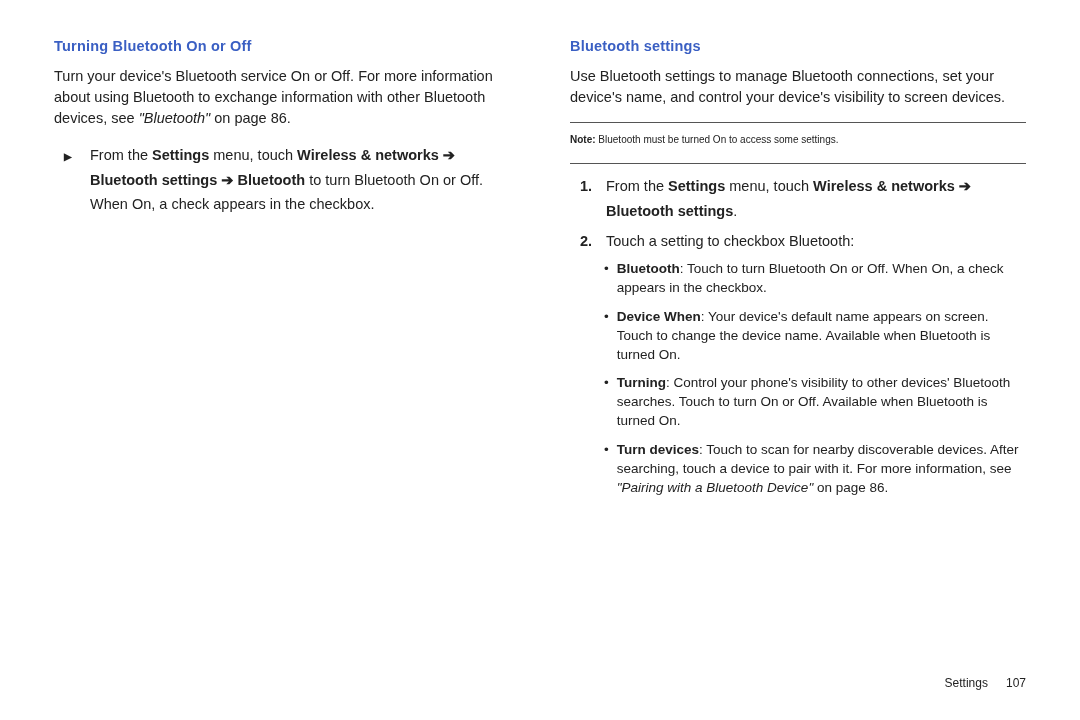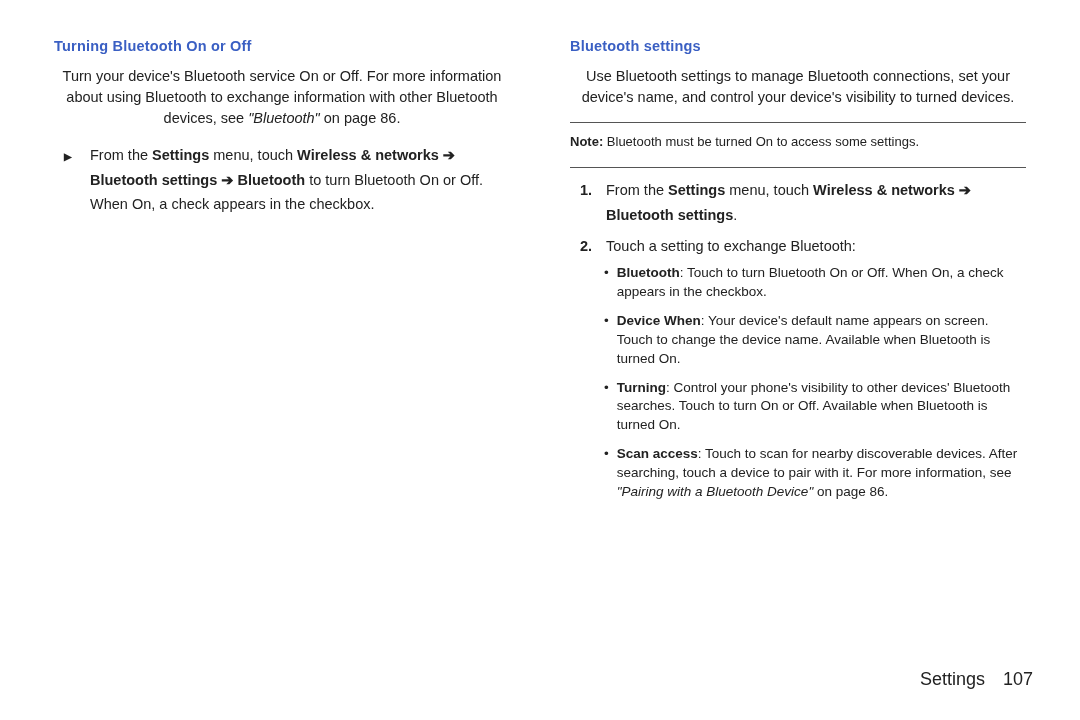--- a/index.html
+++ b/index.html
@@ -28,21 +28,20 @@
     font-weight: bold;
     font-size: 14.5px;
     margin-bottom: 12px;
     letter-spacing: 0.2px;
     font-stretch: semi-condensed;
   }
   .para {
     font-size: 14.5px;
     line-height: 1.45;
     margin-bottom: 14px;
-    text-align: center;
   }
   .ital {
     font-style: italic;
   }
   .bold { font-weight: bold; }
   .step {
     display: flex;
     gap: 12px;
     font-size: 14.5px;
     line-height: 1.7;
@@ -61,43 +60,43 @@
   .arrow {
     font-weight: bold;
     font-family: "Arial";
   }
   .hr {
     border: none;
     border-top: 1px solid #555;
     margin: 8px 0 10px 0;
   }
   .note {
-    font-size: 13px;
+    font-size: 10px;
     line-height: 1.4;
     padding: 0 0 8px 0;
   }
   .bullets {
     font-size: 13.5px;
     line-height: 1.4;
     padding-left: 34px;
   }
   .bullets .b {
     display: flex;
     gap: 8px;
     margin-bottom: 10px;
     font-stretch: semi-condensed;
   }
   .bullets .b .dot {
     flex-shrink: 0;
   }
   .footer {
     position: absolute;
     bottom: 30px;
-    right: 47px;
-    font-size: 18px;
+    right: 54px;
+    font-size: 12px;
     color: #222;
   }
   .footer .sep { display:inline-block; width:18px; }
 </style>
 </head>
 <body>
 
 <div class="page">
 
   <div class="col">
@@ -108,56 +107,56 @@
     <div class="step">
       <div class="marker tri">▶</div>
       <div>
         <span>From the </span><span class="bold">Settings</span><span> menu, touch </span><span class="bold">Wireless &amp; networks</span><span class="arrow"> ➔ </span><span class="bold">Bluetooth settings</span><span class="arrow"> ➔ </span><span class="bold">Bluetooth</span><span> to turn Bluetooth On or Off. When On, a check appears in the checkbox.</span>
       </div>
     </div>
   </div>
 
   <div class="col">
     <div class="heading">Bluetooth settings</div>
-    <div class="para">Use Bluetooth settings to manage Bluetooth connections, set your device's name, and control your device's visibility to turned devices.</div>
+    <div class="para">Use Bluetooth settings to manage Bluetooth connections, set your device's name, and control your device's visibility to screen devices.</div>
 
     <hr class="hr">
     <div class="note">
       <span class="bold">Note:</span><span> Bluetooth must be turned On to access some settings.</span>
     </div>
     <hr class="hr">
 
     <div class="step">
       <div class="marker">1.</div>
       <div>
         <span>From the </span><span class="bold">Settings</span><span> menu, touch </span><span class="bold">Wireless &amp; networks</span><span class="arrow"> ➔ </span><span class="bold">Bluetooth settings</span><span>.</span>
       </div>
     </div>
 
     <div class="step">
       <div class="marker">2.</div>
-      <div>Touch a setting to exchange Bluetooth:</div>
+      <div>Touch a setting to checkbox Bluetooth:</div>
     </div>
 
     <div class="bullets">
       <div class="b">
         <div class="dot">•</div>
         <div><span class="bold">Bluetooth</span><span>: Touch to turn Bluetooth On or Off. When On, a check appears in the checkbox.</span></div>
       </div>
       <div class="b">
         <div class="dot">•</div>
         <div><span class="bold">Device When</span><span>: Your device's default name appears on screen. Touch to change the device name. Available when Bluetooth is turned On.</span></div>
       </div>
       <div class="b">
         <div class="dot">•</div>
         <div><span class="bold">Turning</span><span>: Control your phone's visibility to other devices' Bluetooth searches. Touch to turn On or Off. Available when Bluetooth is turned On.</span></div>
       </div>
       <div class="b">
         <div class="dot">•</div>
-        <div><span class="bold">Scan access</span><span>: Touch to scan for nearby discoverable devices. After searching, touch a device to pair with it.  For more information, see </span><span class="ital">"Pairing with a Bluetooth Device"</span><span> on page 86.</span></div>
+        <div><span class="bold">Turn devices</span><span>: Touch to scan for nearby discoverable devices. After searching, touch a device to pair with it.  For more information, see </span><span class="ital">"Pairing with a Bluetooth Device"</span><span> on page 86.</span></div>
       </div>
     </div>
   </div>
 </div>
 
 <div class="footer">
   <span>Settings</span><span class="sep"></span><span>107</span>
 </div>
 
 </body></html>

